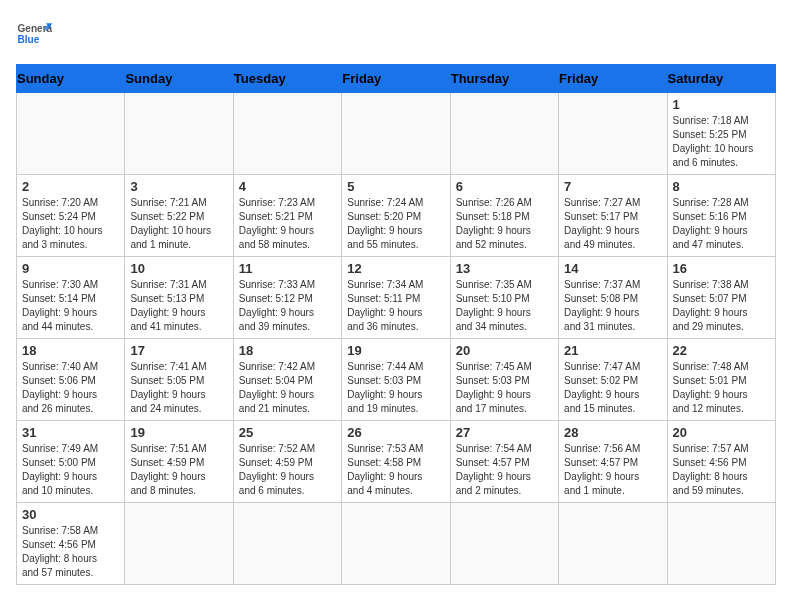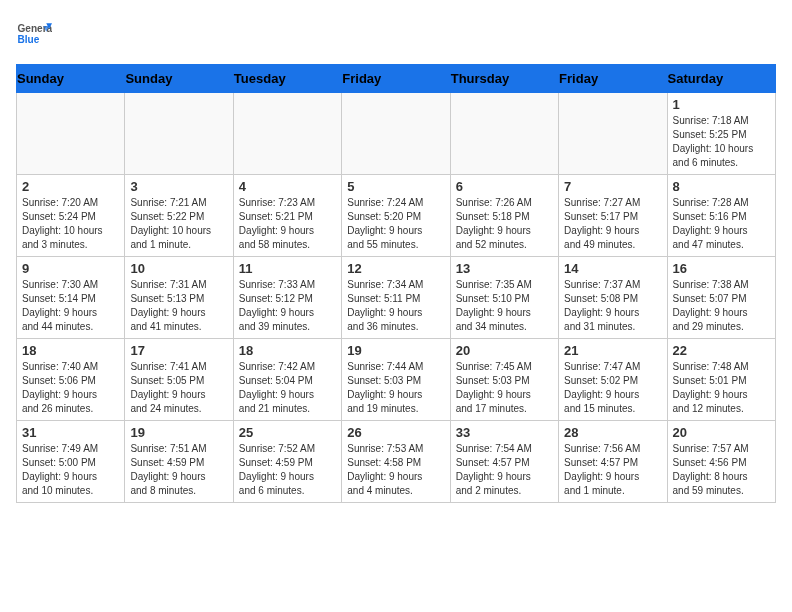--- a/index.html
+++ b/index.html
@@ -220,26 +220,38 @@
         </td>
         <td>
           <div class="day-num">25</div>
           <div class="day-info">Sunrise: 7:52 AM<br>Sunset: 4:59 PM<br>Daylight: 9 hours<br>and 6 minutes.</div>
         </td>
         <td>
           <div class="day-num">26</div>
           <div class="day-info">Sunrise: 7:53 AM<br>Sunset: 4:58 PM<br>Daylight: 9 hours<br>and 4 minutes.</div>
         </td>
         <td>
-          <div class="day-num">33</div>
+          <div class="day-num">27</div>
           <div class="day-info">Sunrise: 7:54 AM<br>Sunset: 4:57 PM<br>Daylight: 9 hours<br>and 2 minutes.</div>
         </td>
         <td>
           <div class="day-num">28</div>
           <div class="day-info">Sunrise: 7:56 AM<br>Sunset: 4:57 PM<br>Daylight: 9 hours<br>and 1 minute.</div>
         </td>
         <td>
           <div class="day-num">20</div>
           <div class="day-info">Sunrise: 7:57 AM<br>Sunset: 4:56 PM<br>Daylight: 8 hours<br>and 59 minutes.</div>
         </td>
+      </tr>
+      <tr>
+        <td>
+          <div class="day-num">30</div>
+          <div class="day-info">Sunrise: 7:58 AM<br>Sunset: 4:56 PM<br>Daylight: 8 hours<br>and 57 minutes.</div>
+        </td>
+        <td class="empty"></td>
+        <td class="empty"></td>
+        <td class="empty"></td>
+        <td class="empty"></td>
+        <td class="empty"></td>
+        <td class="empty"></td>
       </tr>
     </tbody>
 </table>
 
 </body></html>

